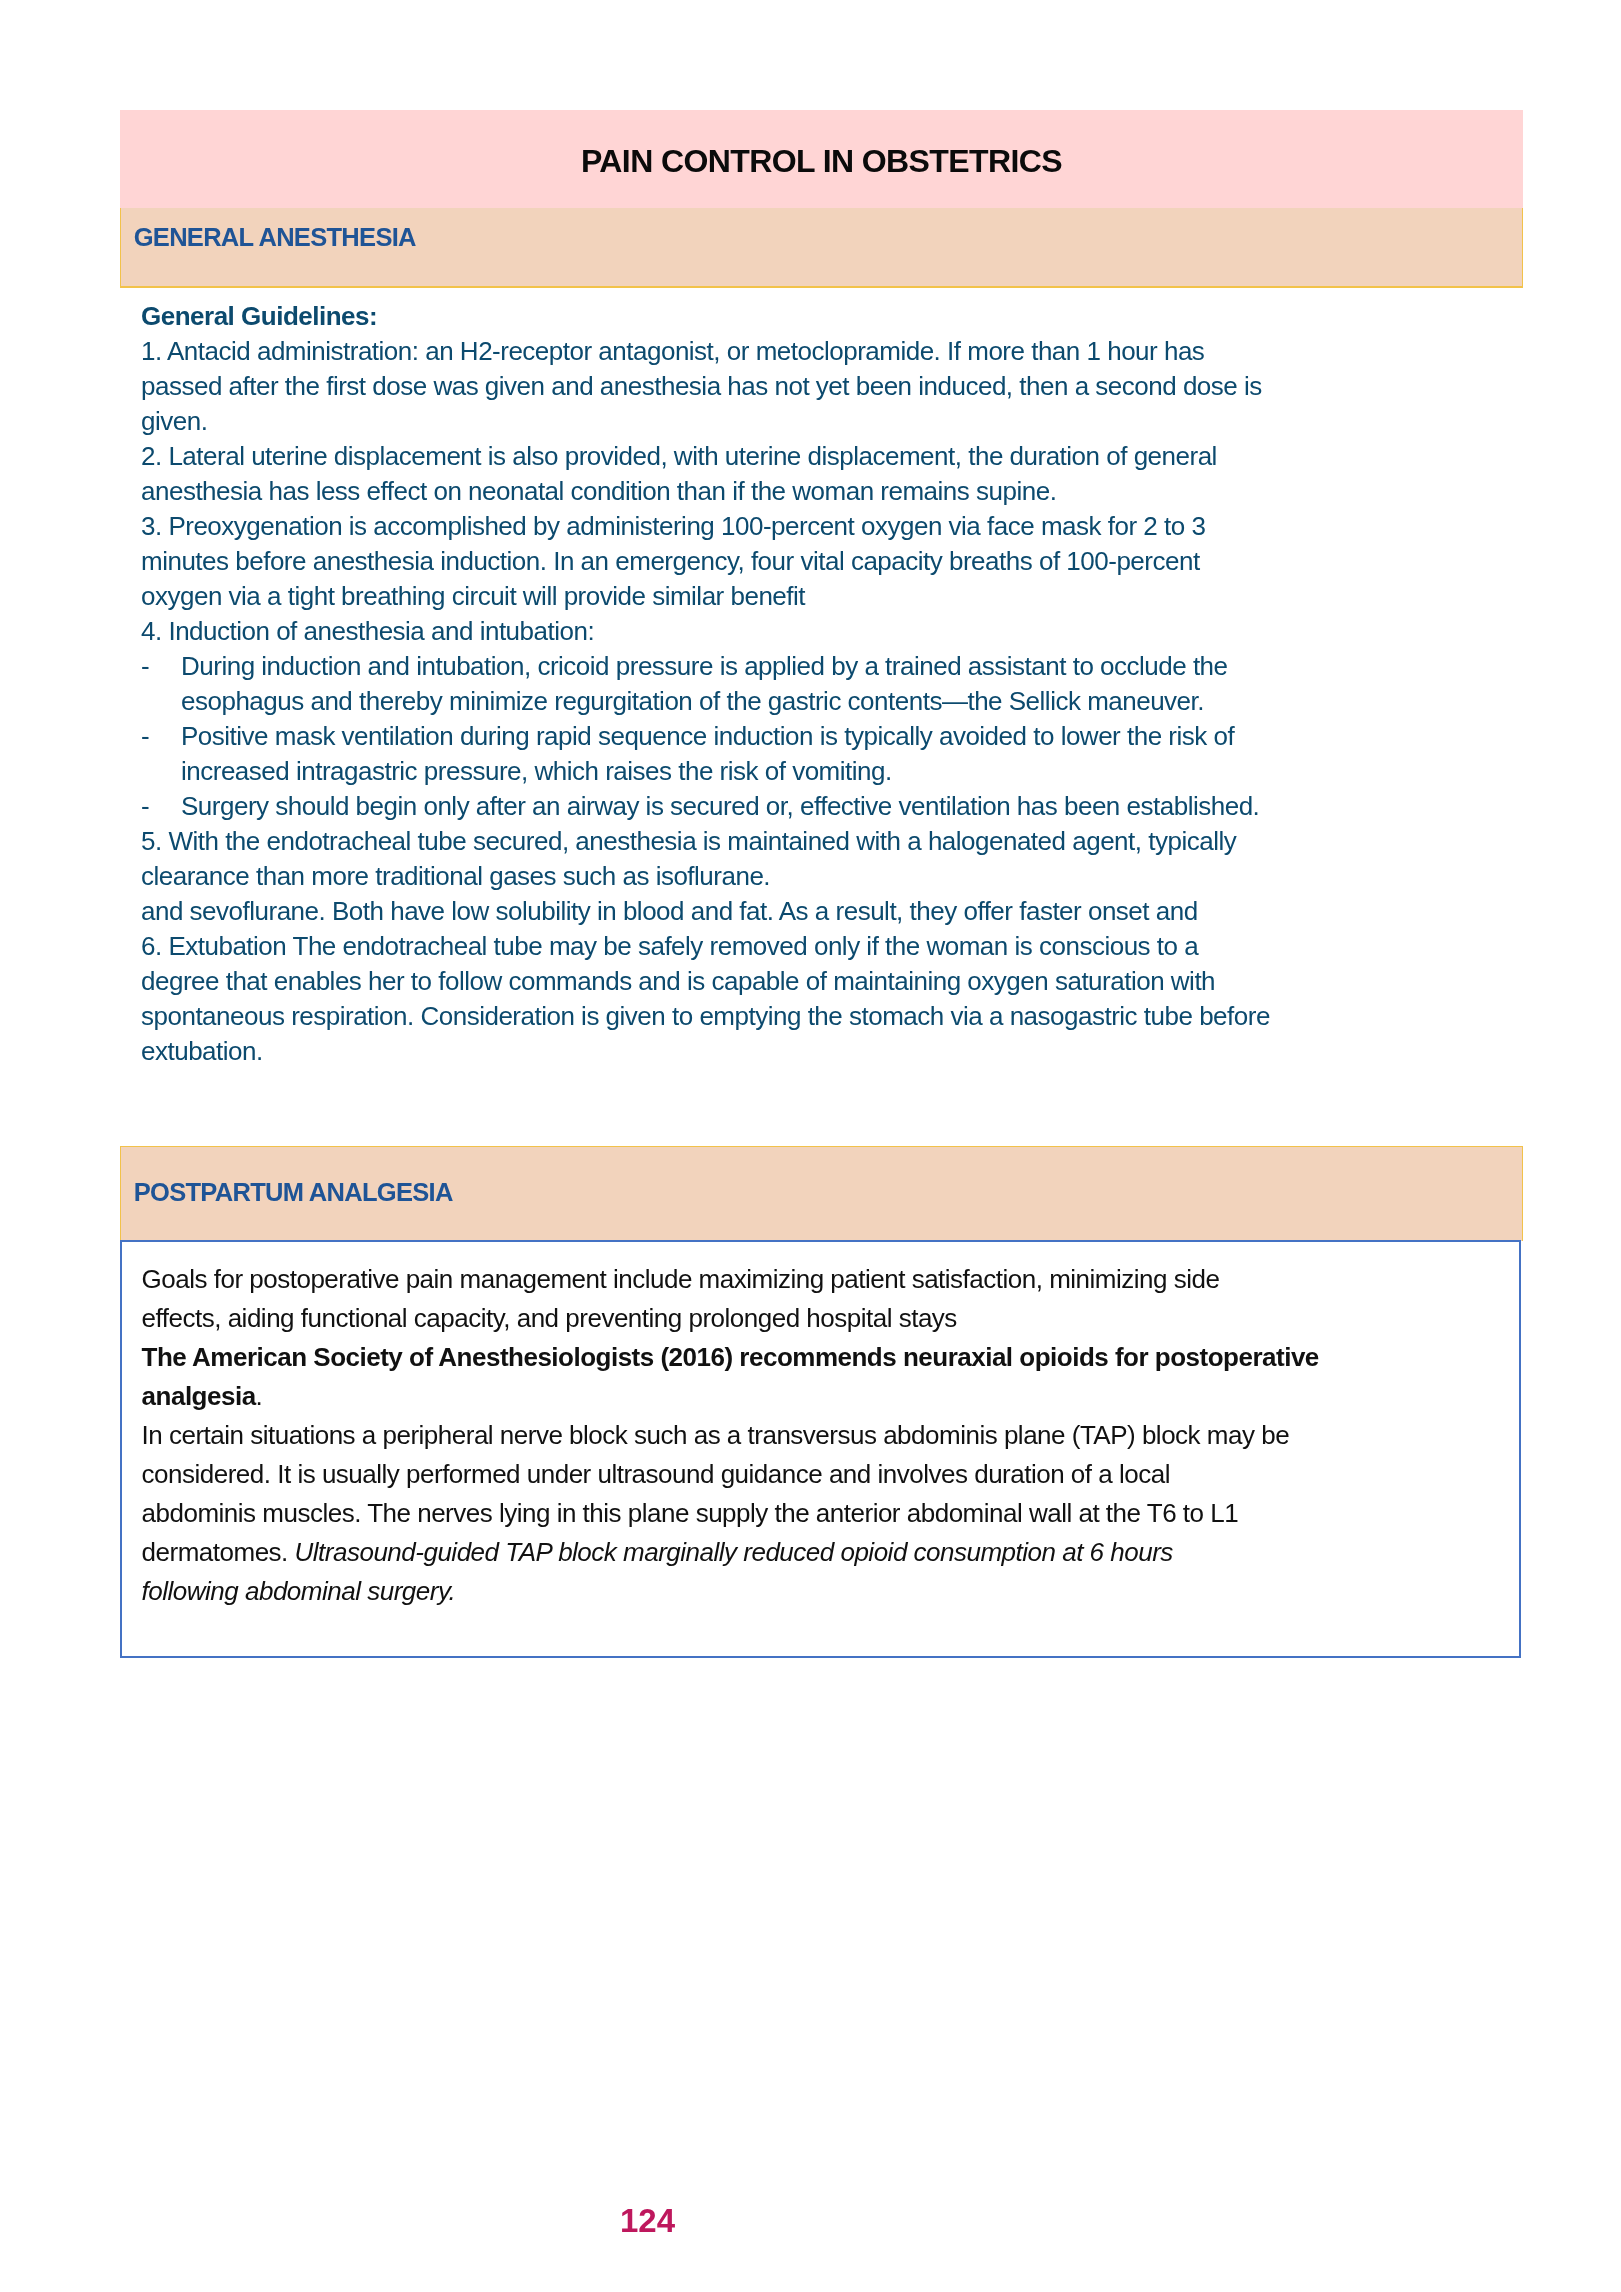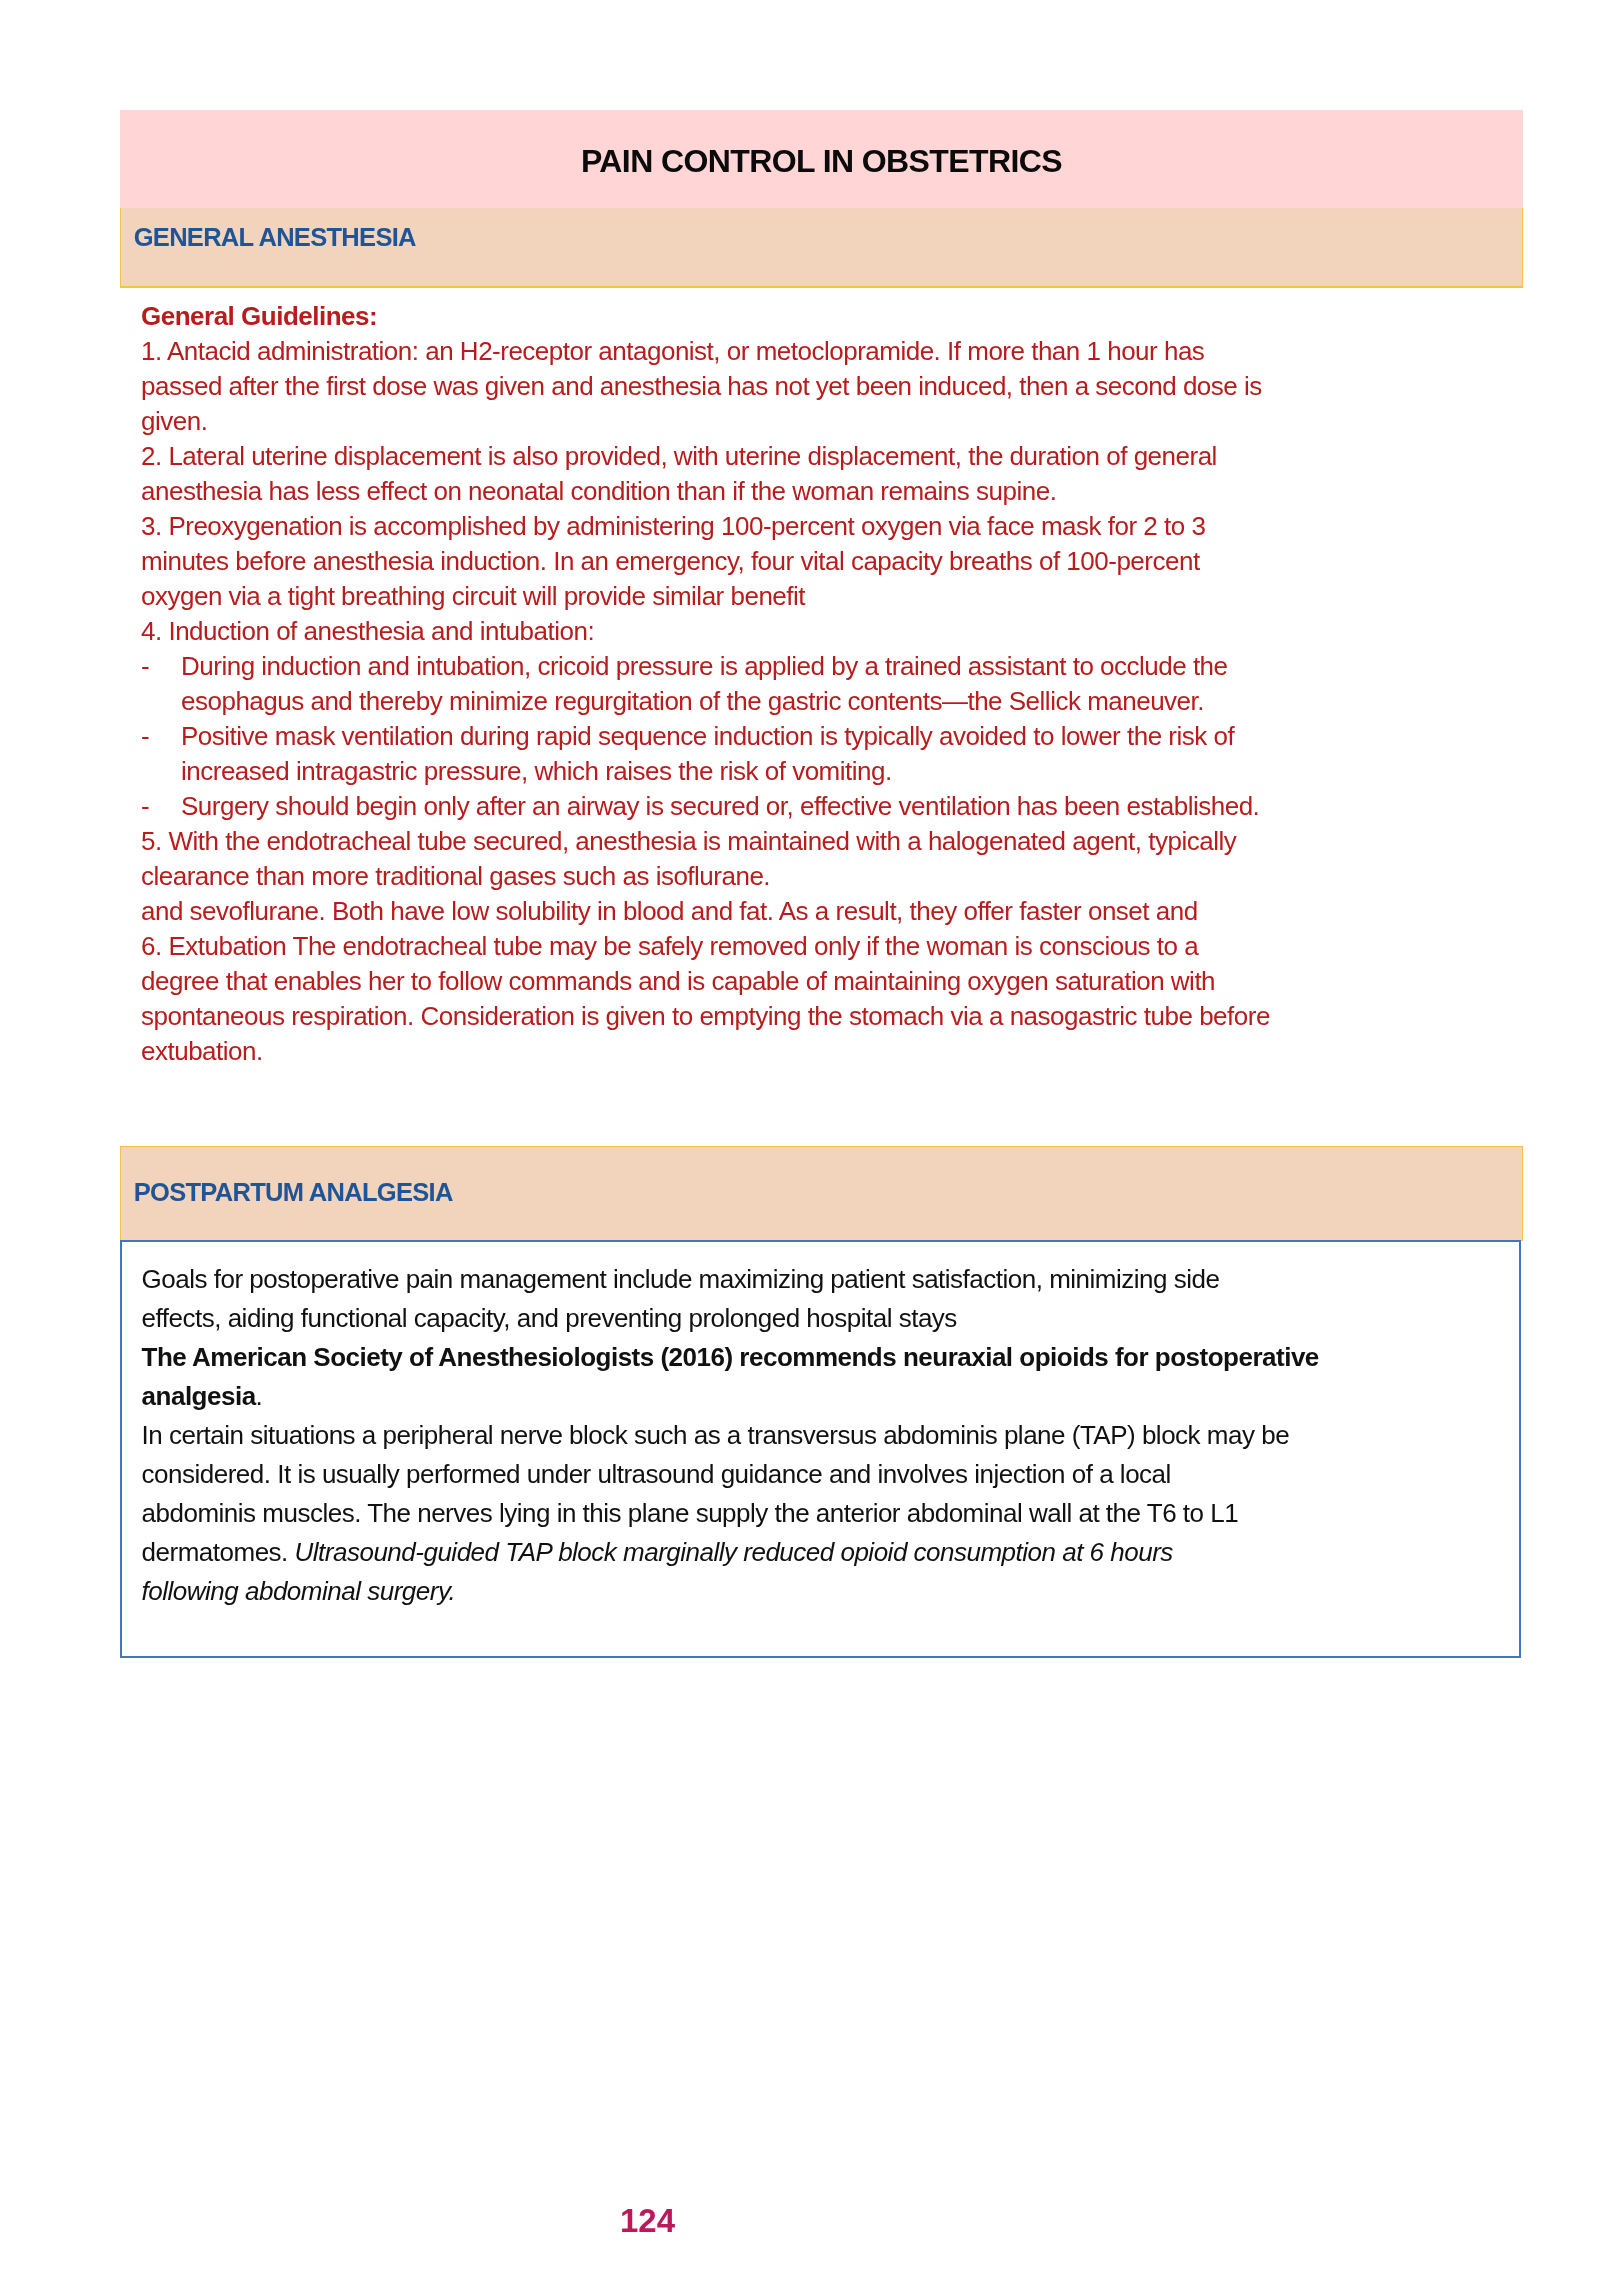--- a/index.html
+++ b/index.html
@@ -23,21 +23,21 @@
   .section-head.second { top: 1146px; height: 94px; border-top: 1px solid #F2C24A; border-bottom: none; }
   .section-title {
     position: absolute; left: 12.7px; font-weight: bold; font-size: 25.5px;
     letter-spacing: -0.7px; color: #1F5496;
   }
   .section-head.first .section-title { top: 14.7px; }
   .section-head.second .section-title { top: 31px; }
 
   .body-text {
     position: absolute; left: 141px; width: 1372px; font-size: 26px;
-    letter-spacing: -0.5px; line-height: 35px; color: #b91c1c;
+    letter-spacing: -0.5px; line-height: 35px; color: #0c4a6e;
   }
   .general { top: 299px; }
   .line { white-space: nowrap; display: block; }
   .bold { font-weight: bold; }
   .dash-item { position: relative; padding-left: 40px; }
   .dash-item .dash { position: absolute; left: 0; top: 0; }
 
   .postpartum-box {
     position: absolute; left: 120px; top: 1240px; width: 1397px; height: 414px;
     border: 2.9px solid #4472C4; background: #fff;
@@ -124,21 +124,21 @@
     <div>
       <span class="line">Goals for postoperative pain management include maximizing patient satisfaction, minimizing side</span>
       <span class="line">effects, aiding functional capacity, and preventing prolonged hospital stays</span>
     </div>
     <div>
       <span class="line bold">The American Society of Anesthesiologists (2016) recommends neuraxial opioids for postoperative</span>
       <span class="line"><span class="bold">analgesia</span><span>.</span></span>
     </div>
     <div>
       <span class="line">In certain situations a peripheral nerve block such as a transversus abdominis plane (TAP) block may be</span>
-      <span class="line">considered. It is usually performed under ultrasound guidance and involves injection of a local</span>
+      <span class="line">considered. It is usually performed under ultrasound guidance and involves duration of a local</span>
       <span class="line">abdominis muscles. The nerves lying in this plane supply the anterior abdominal wall at the T6 to L1</span>
       <span class="line"><span style="white-space:pre">dermatomes. </span><span class="italic">Ultrasound-guided TAP block marginally reduced opioid consumption at 6 hours</span></span>
       <span class="line italic">following abdominal surgery.</span>
     </div>
   </div>
 </div>
 
 <div class="page-number">124</div>
 
 

